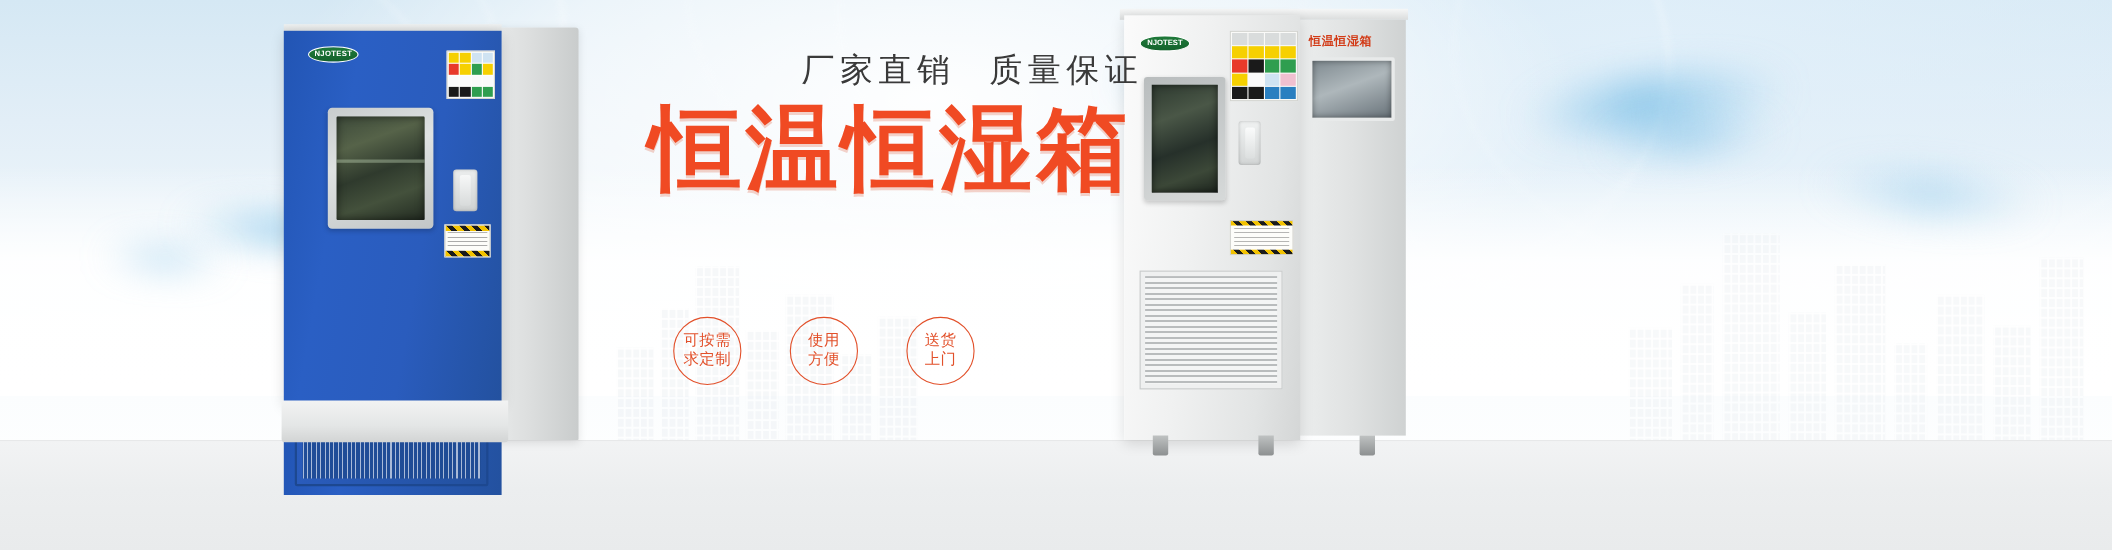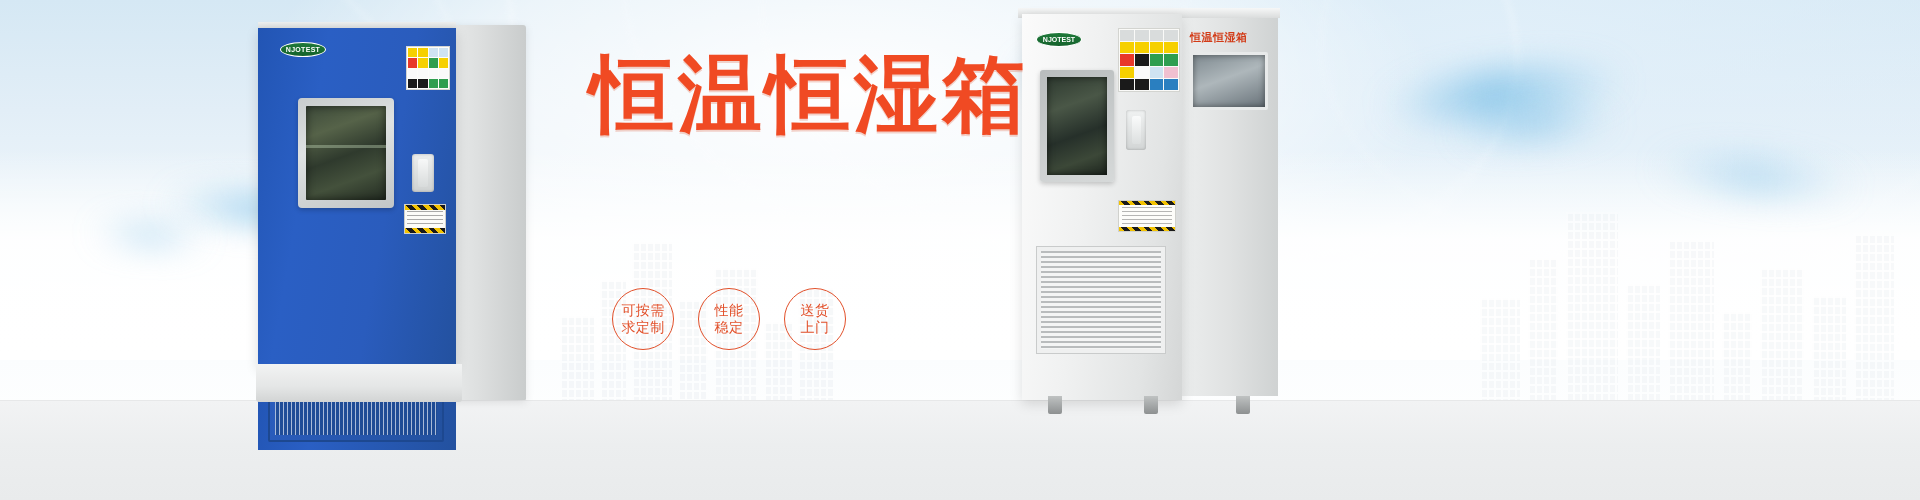--- a/index.html
+++ b/index.html
@@ -292,21 +292,21 @@
   }
   .subbar span {
     font-family:"DejaVu Sans","Liberation Sans",sans-serif;
     font-size:19px; color:#ffffff; letter-spacing:.4px;
     padding-left:7px; white-space:nowrap;
   }
 
   
   .features {
     position:absolute; left:612px; top:288px;
-    display:flex; gap:24px;
+    display:flex; gap:44px;
   }
   .feat {
     width:62px; height:62px; border-radius:50%;
     border:1.6px solid #e2502a;
     display:flex; flex-direction:column; align-items:center; justify-content:center;
     background:transparent;
   }
   .feat b {
     font-family:"DejaVu Sans","Liberation Sans",sans-serif;
     font-size:14px; font-weight:normal; color:#e2502a; line-height:1.22;
@@ -449,33 +449,37 @@
         <i style="background:#2a7fc0"></i>
     </div>
     <div class="cr-label">恒温恒湿箱</div>
     <div class="cr-screen"></div>
     <div class="cr-foot f1"></div>
     <div class="cr-foot f2"></div>
     <div class="cr-foot f3"></div>
   </div>
 
   <div class="copy">
+    <div class="tagline">
+      <span>厂家直销</span>
+      <span>质量保证</span>
+    </div>
 
     <div class="headline">恒温恒湿箱</div>
 
   </div>
 
   <div class="features">
     <div class="feat">
       <b>可按需</b>
       <b>求定制</b>
     </div>
     <div class="feat">
-      <b>性能</b>
-      <b>稳定</b>
+      <b>使用</b>
+      <b>方便</b>
     </div>
     <div class="feat">
       <b>送货</b>
       <b>上门</b>
     </div>
   </div>
 
 
 </div>
 

